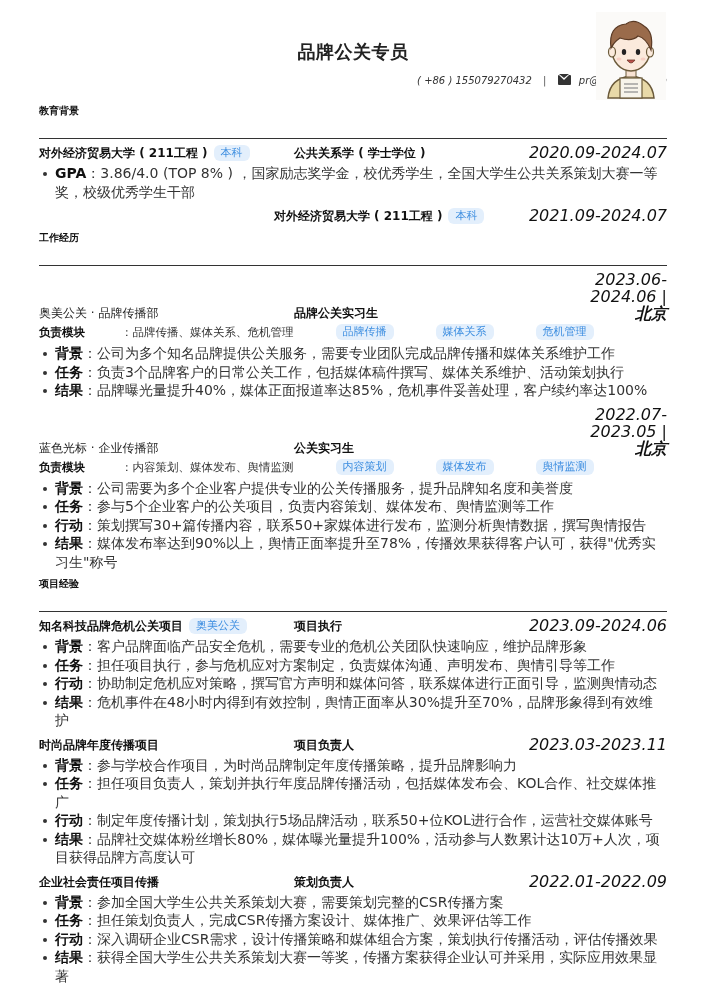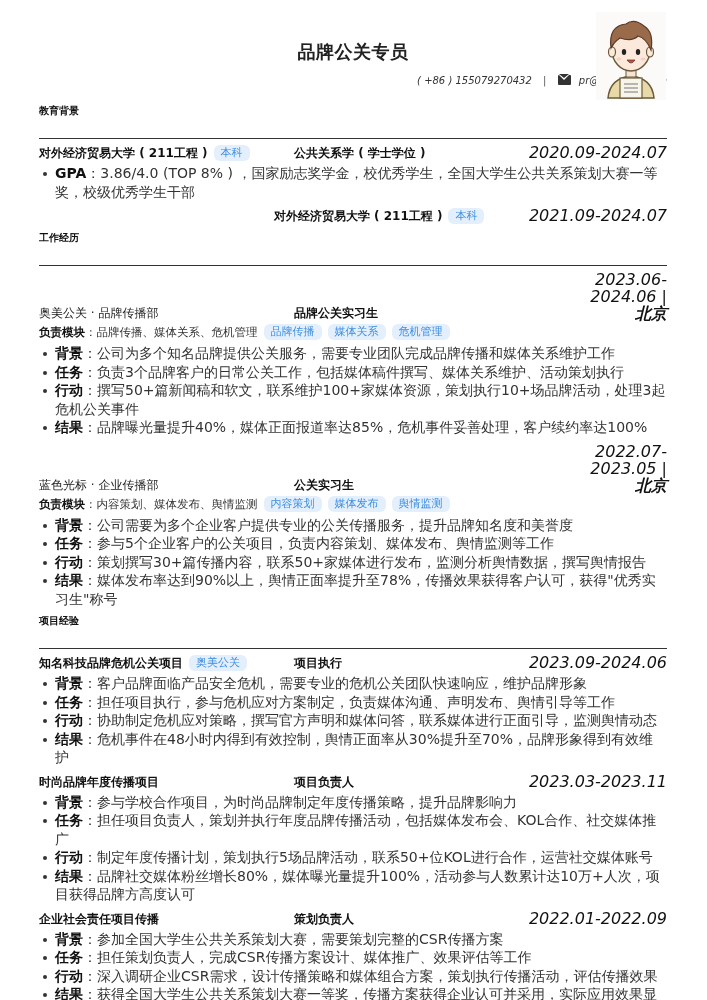--- a/index.html
+++ b/index.html
@@ -67,21 +67,21 @@
     .bullets { list-style: none; margin: 2px 0 0 0; }
     .bullets li {
       position: relative; padding-left: 16px; font-size: 14px;
       line-height: 18.5px; color: #333;
     }
     .bullets li::before {
       content: ""; position: absolute; left: 4px; top: 8px;
       width: 4px; height: 4px; border-radius: 50%; background: #333;
     }
     .bullets li b { color: #111; }
-    .module-line { font-size: 11.5px; line-height: 20px; color: #333; display: flex; align-items: center; }
+    .module-line { font-size: 11.5px; line-height: 20px; color: #333; display: flex; align-items: center; gap: 36px; }
     .module-line b { color: #111; }
     .item { margin-bottom: 6px; }
     .work-item { margin-bottom: 6px; }
     .work-row { display: flex; align-items: flex-end; line-height: 17px; }
     .work-row .col-left { padding-top: 8px; }
     .work-row .col-mid { padding-top: 8px; }
     .work-row .col-right { width: 120px; }
   </style>
 </head>
 <body>
@@ -168,21 +168,20 @@
       <div class="module-line">
         <b>负责模块</b>
         <span>：品牌传播、媒体关系、危机管理</span>
         <span class="tag">品牌传播</span>
         <span class="tag">媒体关系</span>
         <span class="tag">危机管理</span>
       </div>
       <ul class="bullets">
         <li><b>背景</b><span>：公司为多个知名品牌提供公关服务，需要专业团队完成品牌传播和媒体关系维护工作</span></li>
         <li><b>任务</b><span>：负责3个品牌客户的日常公关工作，包括媒体稿件撰写、媒体关系维护、活动策划执行</span></li>
-        <li><b>行动</b><span>：撰写50+篇新闻稿和软文，联系维护100+家媒体资源，策划执行10+场品牌活动，处理3起危机公关事件</span></li>
         <li><b>结果</b><span>：品牌曝光量提升40%，媒体正面报道率达85%，危机事件妥善处理，客户续约率达100%</span></li>
       </ul>
     </div>
 
     <div class="work-item">
       <div class="work-row">
         <div class="col-left">
             <span class="org">蓝色光标 · 企业传播部</span>
           </div>
         <div class="col-mid">公关实习生</div>

